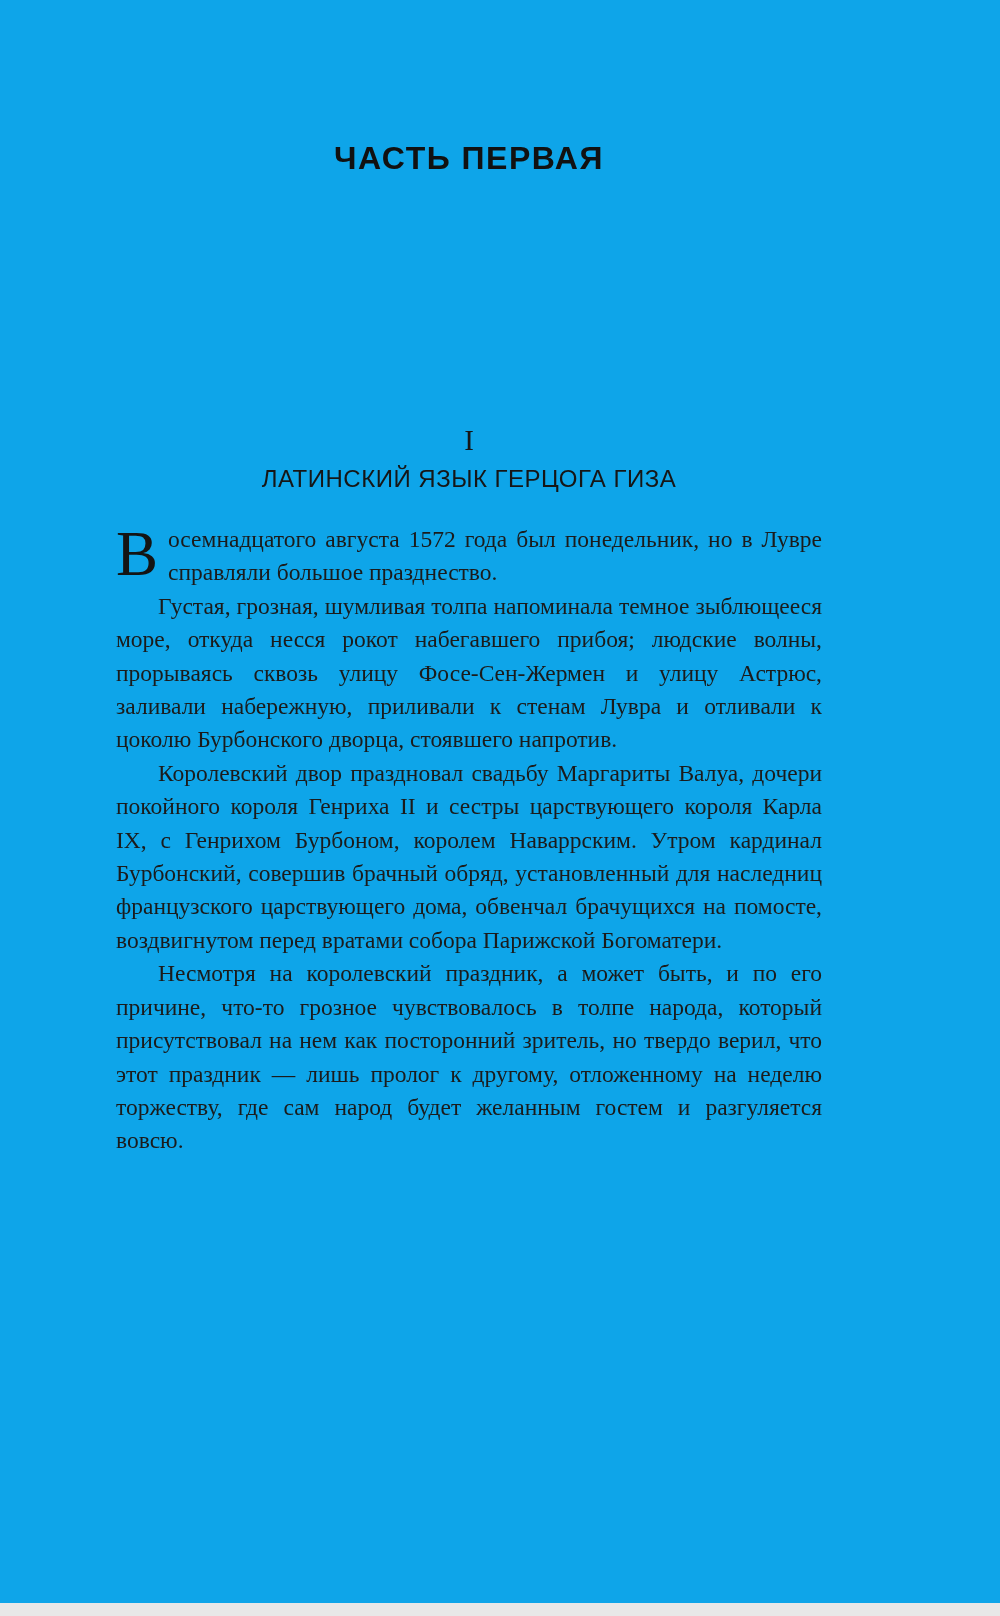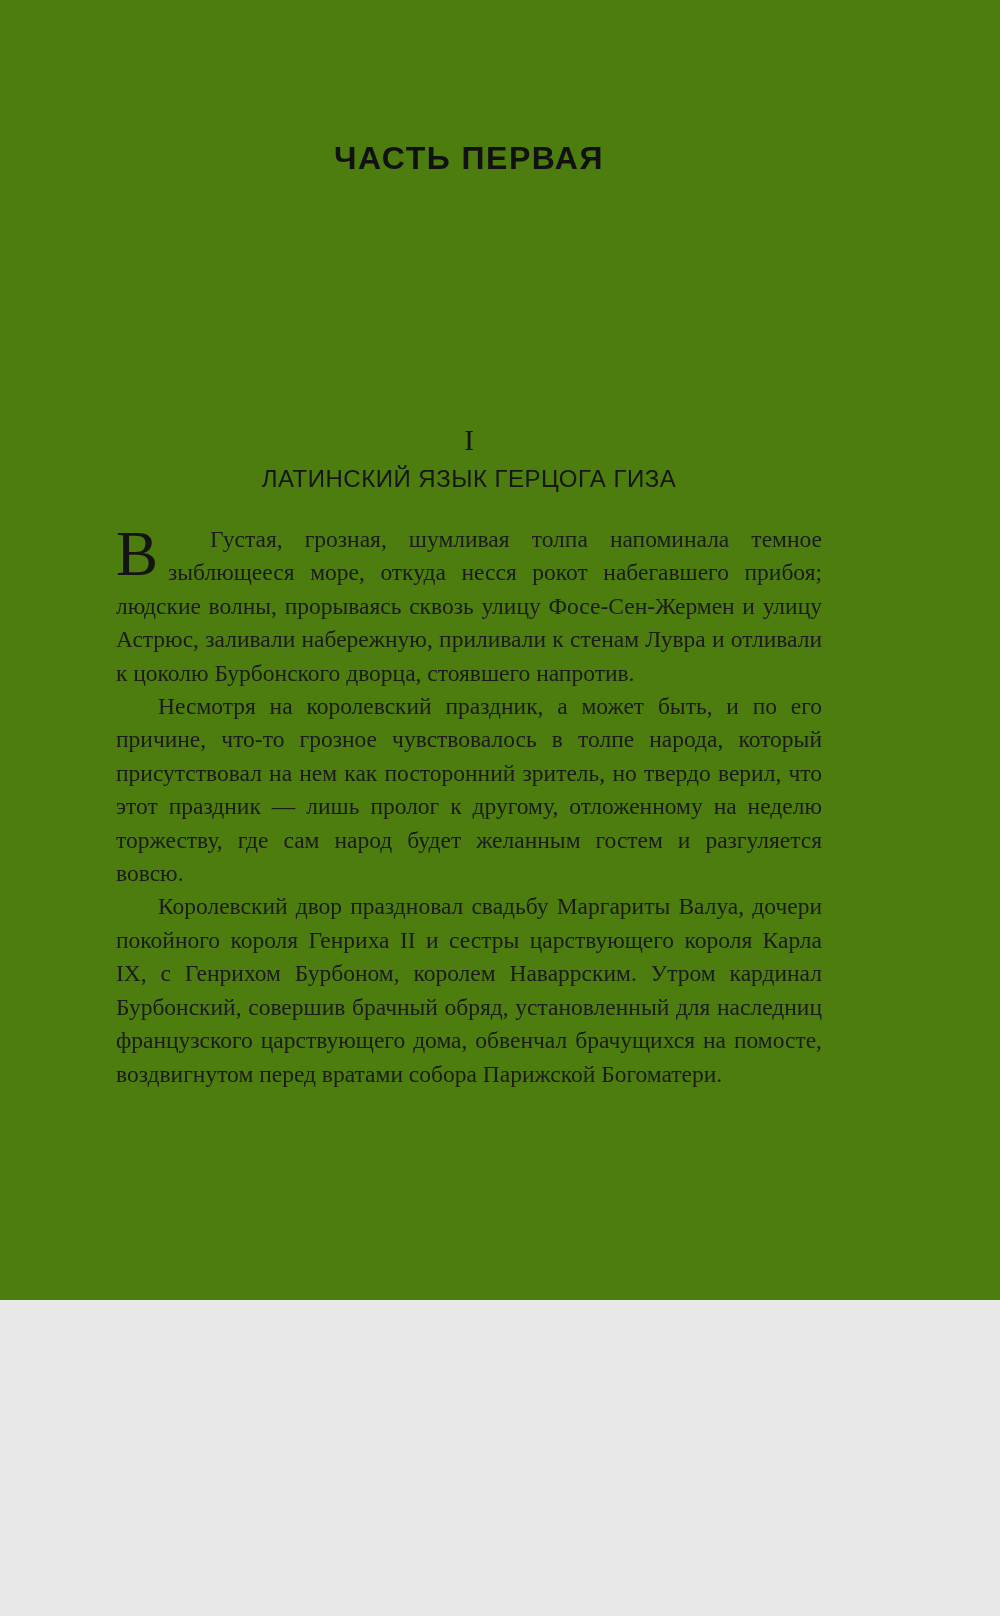--- a/index.html
+++ b/index.html
@@ -3,23 +3,23 @@
 <meta charset="utf-8">
 <style>
   html, body {
     margin: 0;
     padding: 0;
     background: #e8e8e8;
   }
   .page {
     position: relative;
     width: 1000px;
-    height: 1300px;
+    height: 1603px;
     margin: 0 auto;
-    background: #4d7c0f;
+    background: #0ea5e9;
     color: #1b1b1b;
     font-family: "Liberation Serif", serif;
     overflow: hidden;
   }
   .content {
     position: absolute;
     left: 116px;
     top: 0;
     width: 706px;
   }
@@ -80,24 +80,24 @@
   <div class="content">
 
     <h1 class="part-title">ЧАСТЬ ПЕРВАЯ</h1>
 
     <div class="chapter-head">
       <div class="chapter-number">I</div>
       <h2 class="chapter-title">ЛАТИНСКИЙ ЯЗЫК ГЕРЦОГА ГИЗА</h2>
     </div>
 
     <div class="body-text">
-      <p class="para"><span class="dropcap">В</span></p>
+      <p class="para"><span class="dropcap">В</span><span>осемнадцатого августа 1572 года был понедельник, но в Лувре справляли большое празднество.</span></p>
 
 
       <p class="para indent">Густая, грозная, шумливая толпа напоминала темное зыблющееся море, откуда несся рокот набегавшего прибоя; людские волны, прорываясь сквозь улицу Фосе-Сен-Жермен и улицу Астрюс, заливали набережную, приливали к стенам Лувра и отливали к цоколю Бурбонского дворца, стоявшего напротив.</p>
 
+      <p class="para indent">Королевский двор праздновал свадьбу Маргариты Валуа, дочери покойного короля Генриха II и сестры царствующего короля Карла IX, с Генрихом Бурбоном, королем Наваррским. Утром кардинал Бурбонский, совершив брачный обряд, установленный для наследниц французского царствующего дома, обвенчал брачущихся на помосте, воздвигнутом перед вратами собора Парижской Богоматери.</p>
+
       <p class="para indent">Несмотря на королевский праздник, а может быть, и по его причине, что-то грозное чувствовалось в толпе народа, который присутствовал на нем как посторонний зритель, но твердо верил, что этот праздник — лишь пролог к другому, отложенному на неделю торжеству, где сам народ будет желанным гостем и разгуляется вовсю.</p>
-
-      <p class="para indent">Королевский двор праздновал свадьбу Маргариты Валуа, дочери покойного короля Генриха II и сестры царствующего короля Карла IX, с Генрихом Бурбоном, королем Наваррским. Утром кардинал Бурбонский, совершив брачный обряд, установленный для наследниц французского царствующего дома, обвенчал брачущихся на помосте, воздвигнутом перед вратами собора Парижской Богоматери.</p>
     </div>
 
   </div>
 </div>
 
 </body></html>

